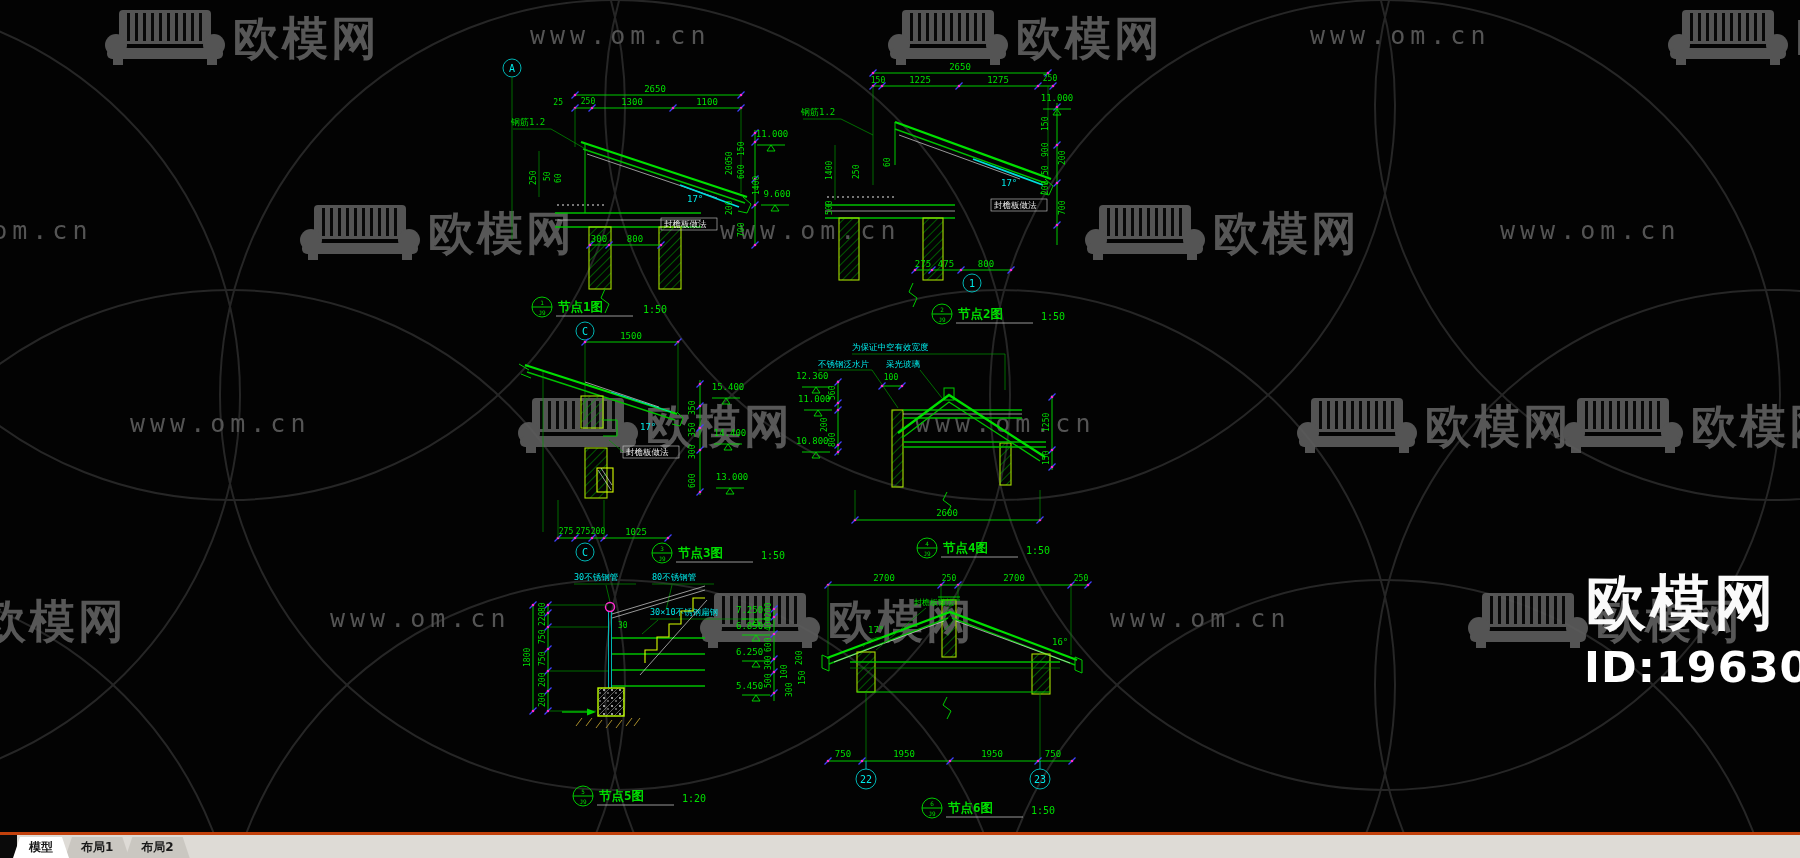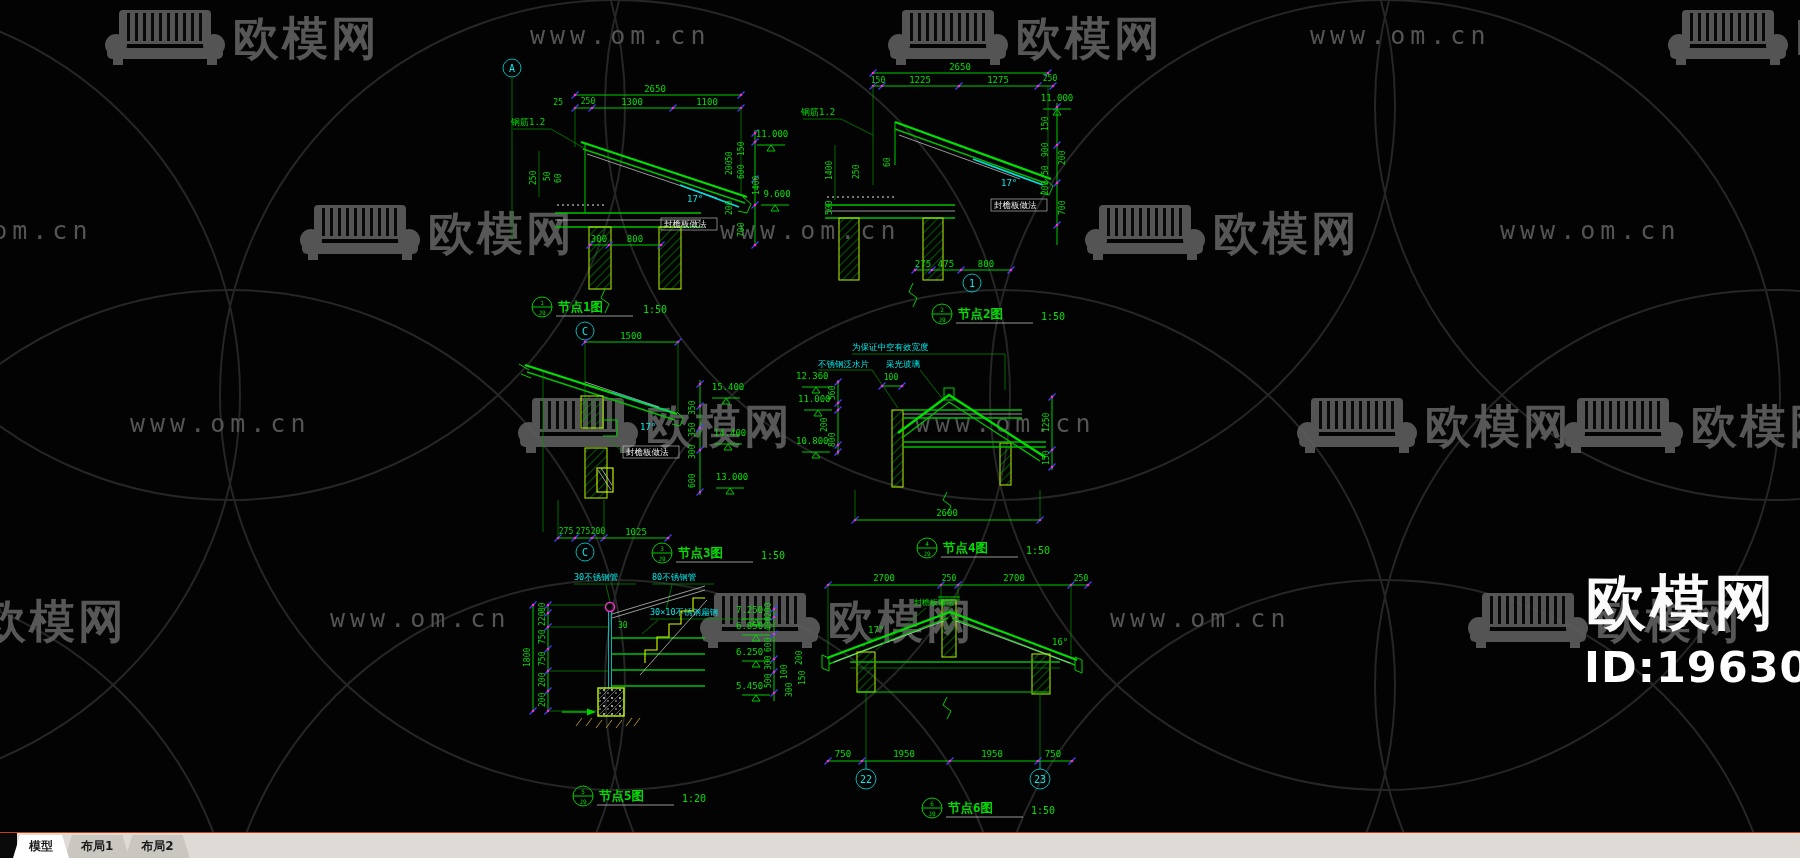--- a/index.html
+++ b/index.html
@@ -32,21 +32,21 @@
   .mid{text-anchor:middle}
   
   .wmBrand{fill:#616161;font-size:46px;font-weight:bold;letter-spacing:3px}
   .wmUrl{fill:#545454;font-size:25px;letter-spacing:5px;font-family:"DejaVu Sans Mono",monospace}
   
   #brand{position:absolute;left:1586px;top:572px;color:#fafafa;font-size:60px;font-weight:bold;
          letter-spacing:4px;line-height:1.0;}
   #brandid{position:absolute;left:1584px;top:642px;color:#ffffff;font-size:43px;font-weight:600;letter-spacing:1px;}
   
   #tabbar{position:absolute;left:0;top:832px;width:1800px;height:26px;background:#dedbd6;
-          display:flex;align-items:stretch;border-top:1px solid #c2410c;box-sizing:border-box;}
+          display:flex;align-items:stretch;border-top:3px solid #c2410c;box-sizing:border-box;}
   .grip{width:17px;background:#0a0a0a;}
   .tab{position:relative;margin-top:2px;padding:0 16px;display:flex;align-items:center;justify-content:center;
        font-size:12px;color:#1a1a1a;background:#cac7c1;
        clip-path:polygon(7px 0,calc(100% - 7px) 0,100% 100%,0 100%);margin-left:-4px;font-weight:bold;}
   .tab.active{background:#ffffff;font-weight:bold;z-index:2;}
 </style>
 </head>
 <body>
 
 <div id="stage">

